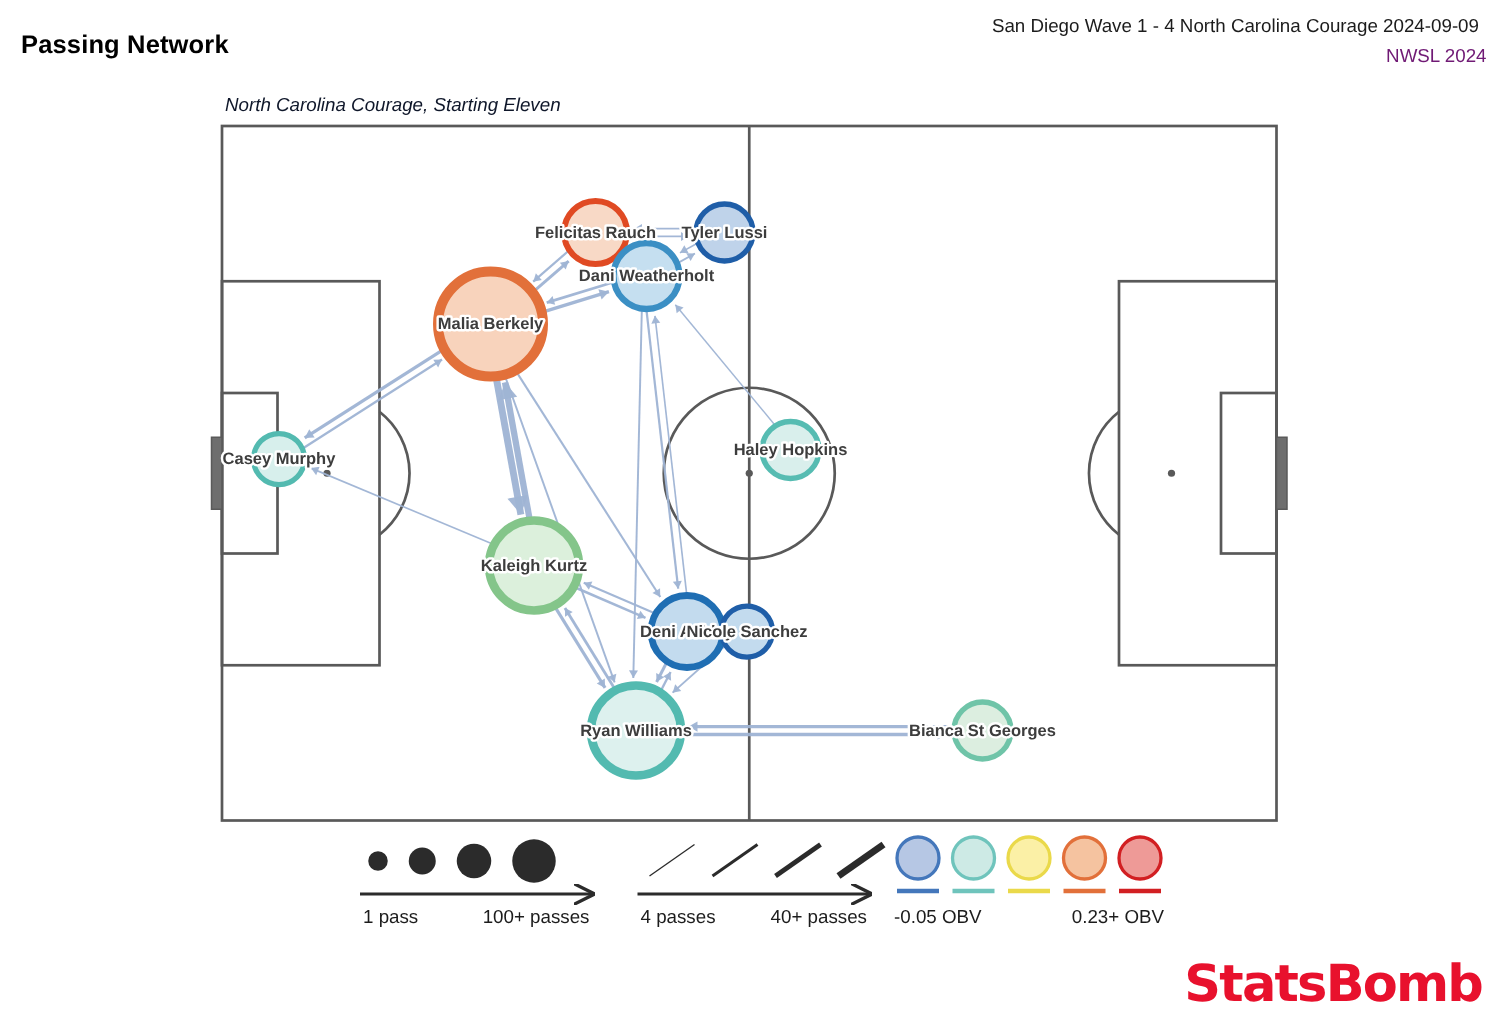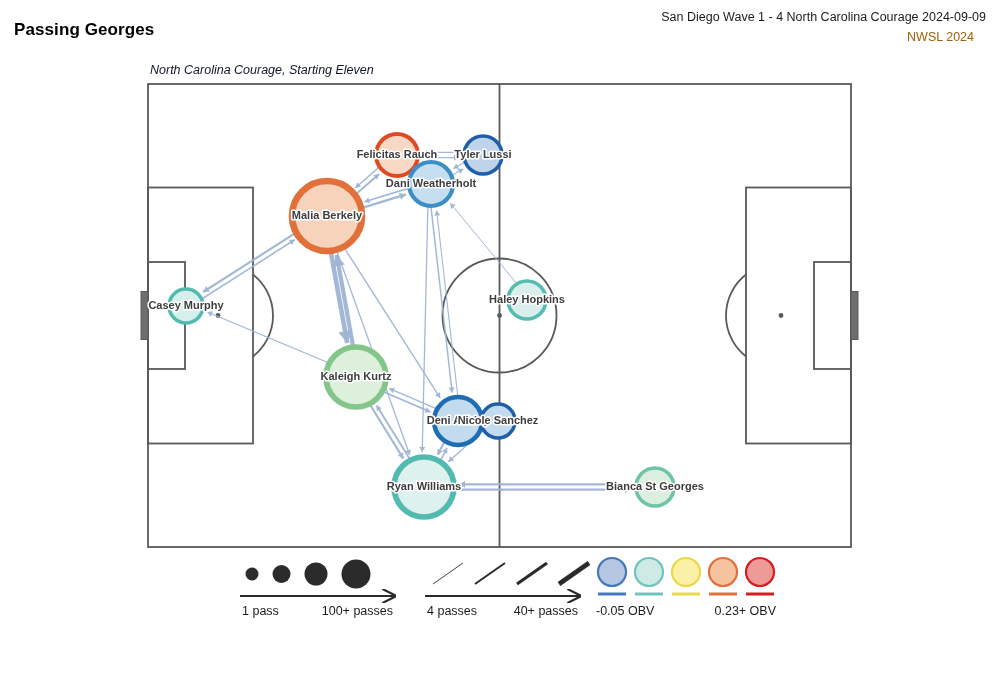--- a/index.html
+++ b/index.html
@@ -32,24 +32,24 @@
   .hdr-match {
     position: absolute;
     right: 14px;
     top: 10px;
     font-size: 12.5px;
     color: #1c1c1c;
     text-align: center;
   }
   .hdr-comp {
     position: absolute;
-    right: 26px;
+    right: 9px;
     top: 30px;
     font-size: 12.5px;
-    color: #a16207;
+    color: #701a75;
     text-align: center;
   }
   .subtitle {
     position: absolute;
     left: 150px;
     top: 63px;
     font-size: 12.5px;
     font-style: italic;
     color: #0f172a;
   }
@@ -86,21 +86,21 @@
     color: #e8112d;
     letter-spacing: -1.2px;
     font-family: "DejaVu Sans", sans-serif;
   }
 </style>
 </head>
 <body>
 
 <div id="root">
 
-  <div class="hdr-title">Passing Georges</div>
+  <div class="hdr-title">Passing Network</div>
   <div class="hdr-match">San Diego Wave 1 - 4 North Carolina Courage 2024-09-09</div>
   <div class="hdr-comp">NWSL 2024</div>
   <div class="subtitle">North Carolina Courage, Starting Eleven</div>
 
   <svg class="viz" viewBox="0 0 1000 690">
     <defs>
       <marker id="arrowLegend" viewBox="0 0 10 10" refX="9" refY="5" markerWidth="7" markerHeight="7" orient="auto-start-reverse">
         <path d="M 0 0 L 10 5 L 0 10" fill="none" stroke="#2b2b2b" stroke-width="1.6"></path>
       </marker>
     </defs>
@@ -304,13 +304,14 @@
         <line x1="672" y1="594" x2="700" y2="594" stroke="#ead94a" stroke-width="3"></line>
         <circle cx="723" cy="572" r="14" fill="#f5c3a0" stroke="#e2703a" stroke-width="2.2"></circle>
         <line x1="709" y1="594" x2="737" y2="594" stroke="#e2703a" stroke-width="3"></line>
         <circle cx="760" cy="572" r="14" fill="#ee9a97" stroke="#d21f22" stroke-width="2.2"></circle>
         <line x1="746" y1="594" x2="774" y2="594" stroke="#d21f22" stroke-width="3"></line>
         <text x="596" y="615" class="legend-txt">-0.05 OBV</text>
         <text x="776" y="615" text-anchor="end" class="legend-txt">0.23+ OBV</text>
       </g>
   </svg>
 
+  <div class="sb-logo">StatsBomb</div>
 </div>
 
 </body></html>

